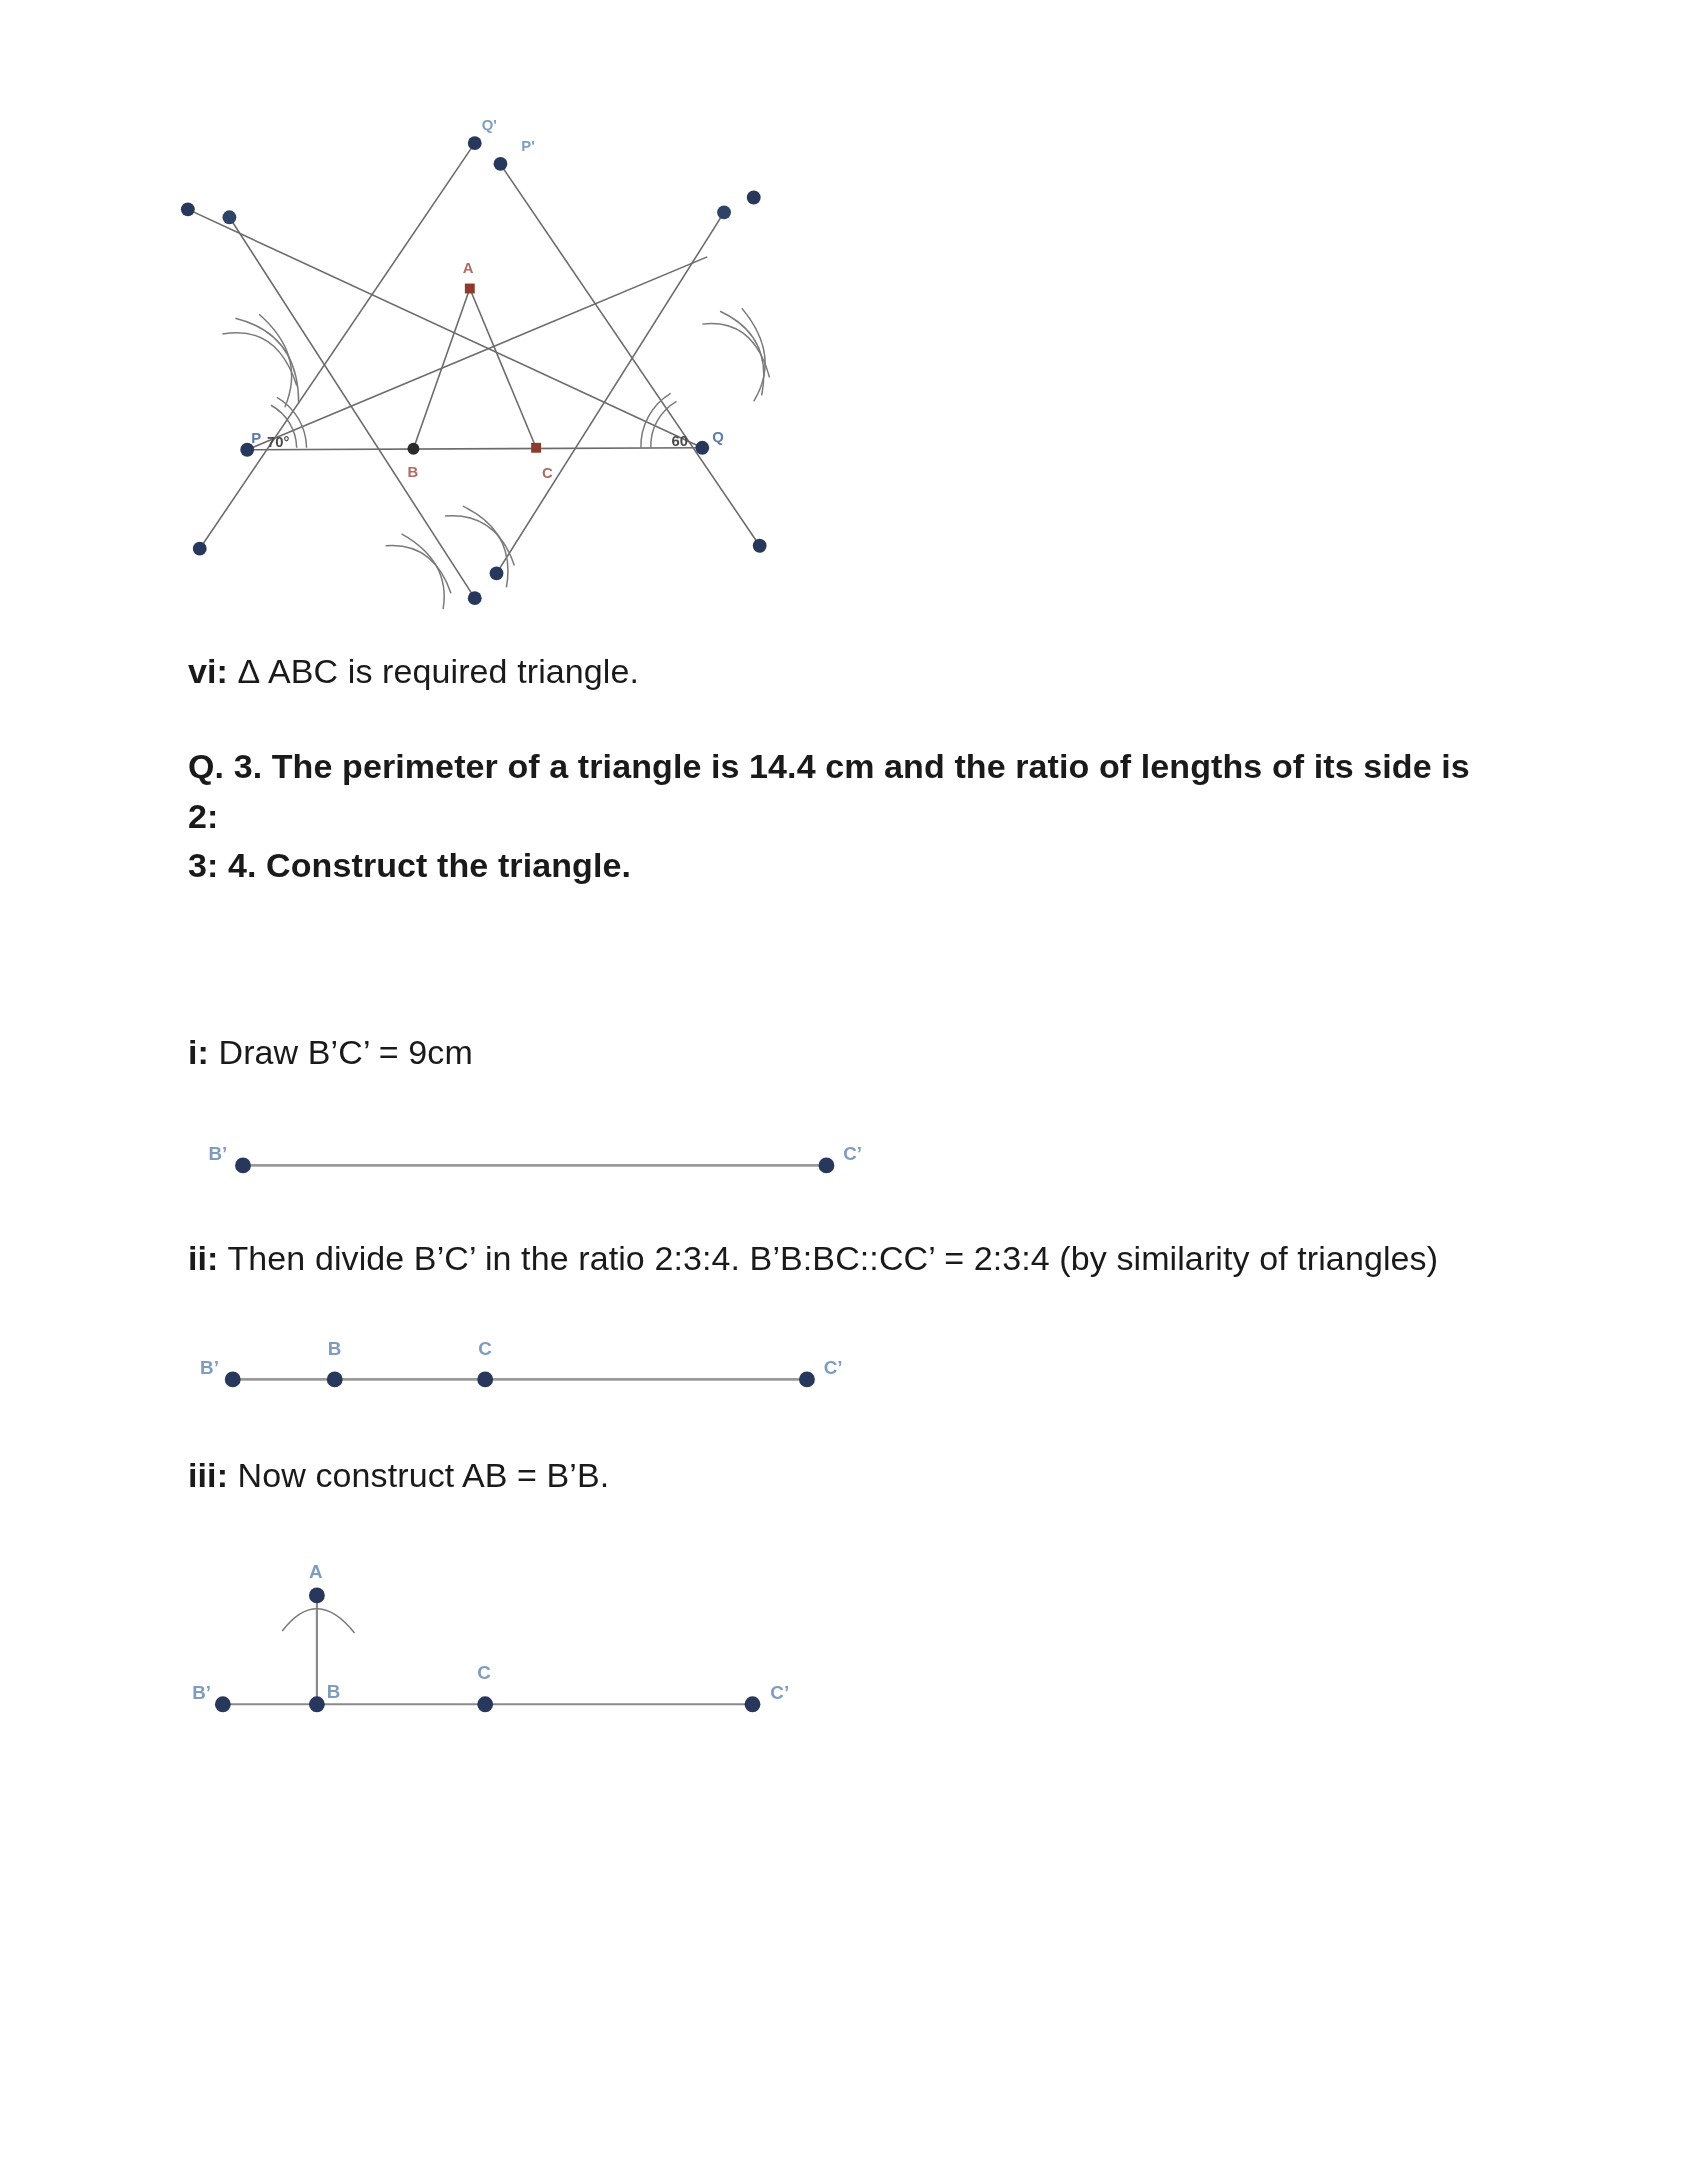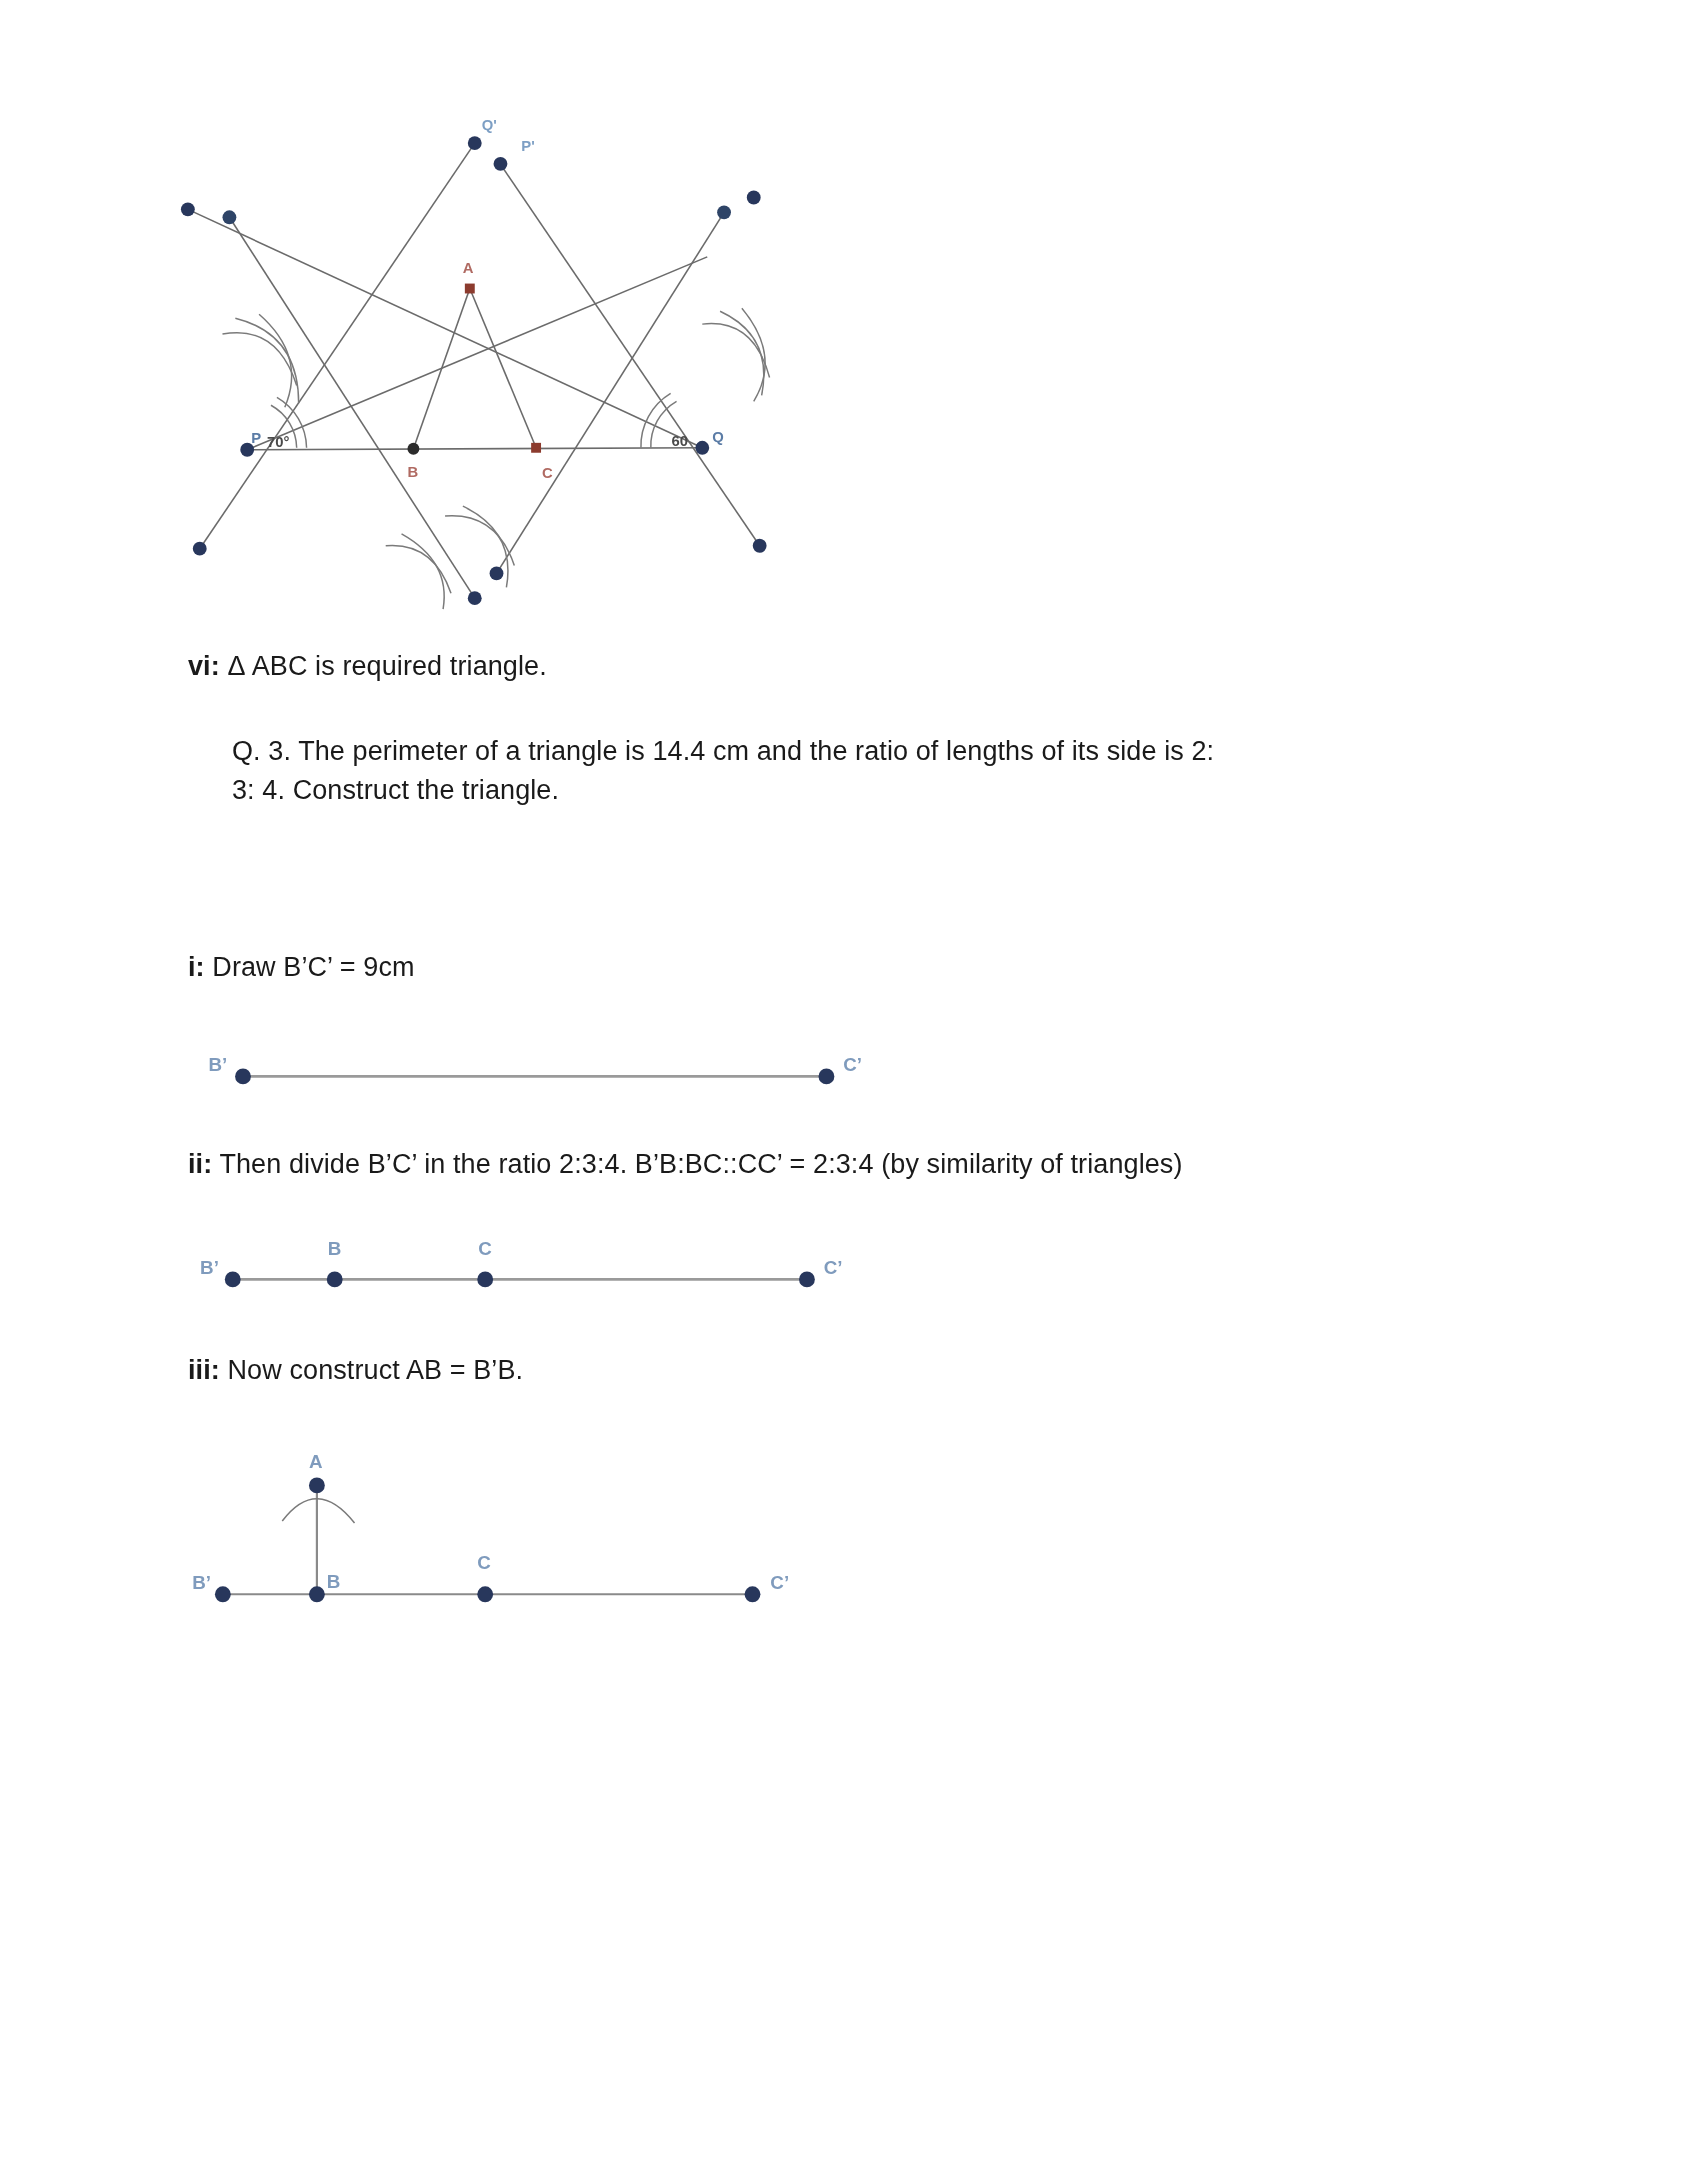--- a/index.html
+++ b/index.html
@@ -24,32 +24,31 @@
   }
   .content {
     position: absolute;
     left: 188px;
     top: 59px;
     width: 1307px;
   }
 
   
   .para {
-    font-size: 27px;
+    font-size: 34px;
     line-height: 1.45;
     color: #1a1a1a;
     margin: 0;
     letter-spacing: 0.1px;
   }
   .para .lead {
     font-weight: bold;
   }
   .para.bold {
-    font-weight: normal;
-    margin-left: 44px;
+    font-weight: bold;
   }
   .spacer-sm { height: 34px; }
   .spacer-md { height: 46px; }
 
   
   .fig {
     position: relative;
   }
   .fig svg { display: block; }
 

